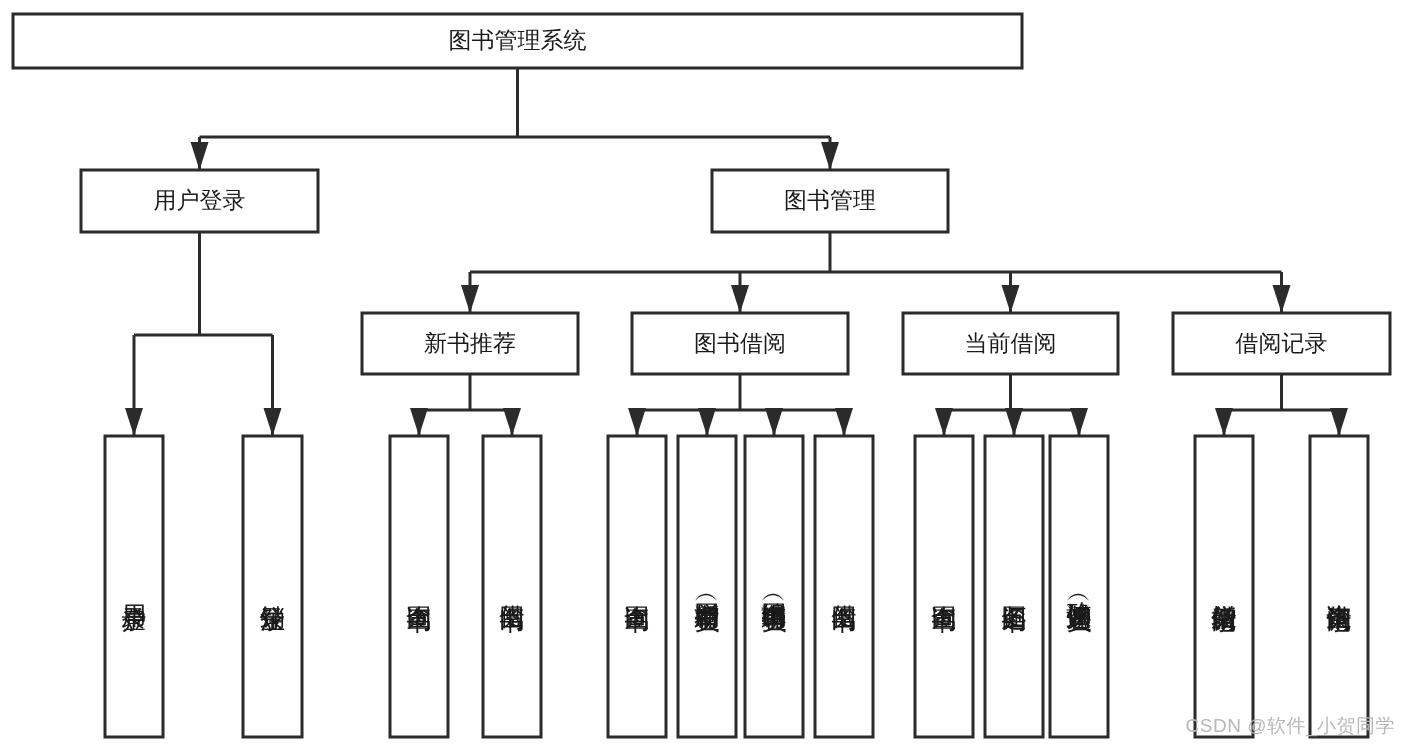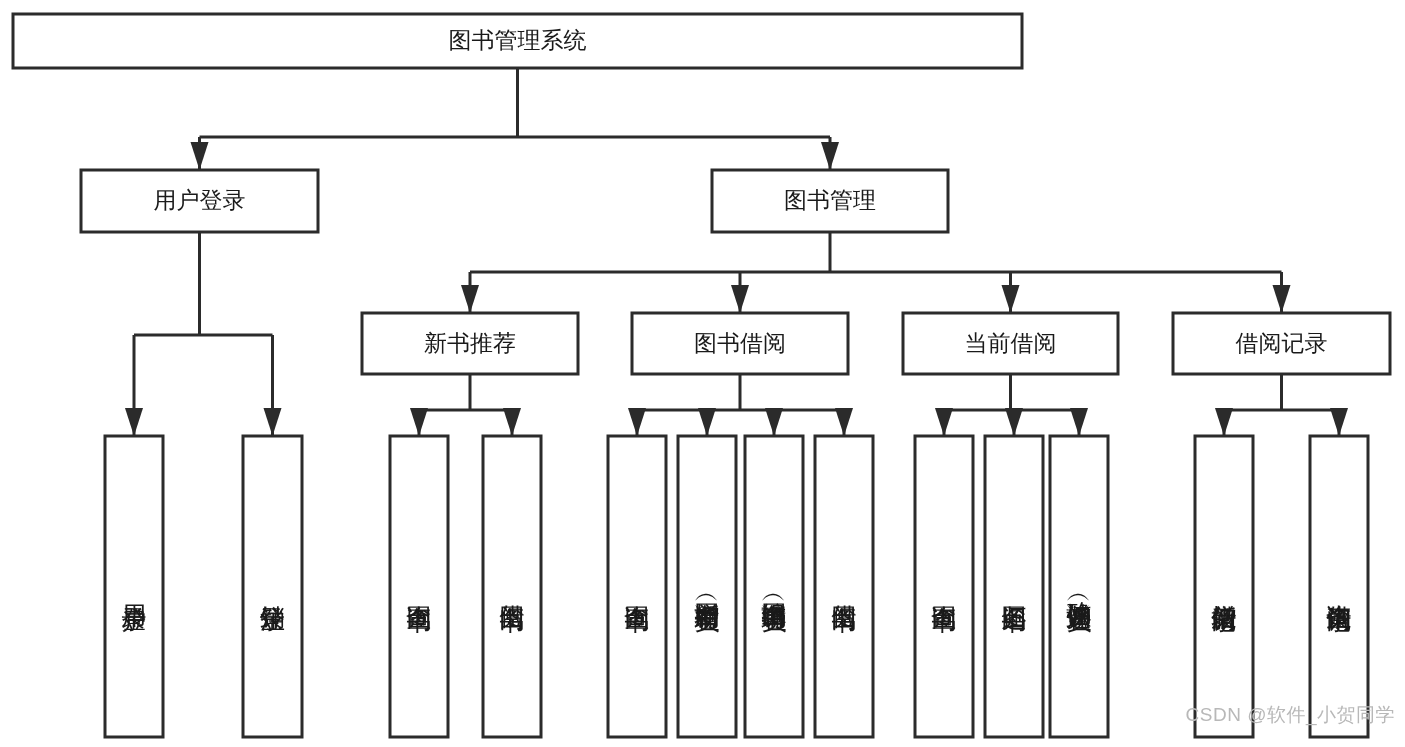--- a/index.html
+++ b/index.html
@@ -57,21 +57,21 @@
     font-family: "Liberation Sans", "DejaVu Sans", sans-serif;
     font-size: 25px;
     line-height: 1.08;
     letter-spacing: 1px;
     color: #1a1a1a;
     white-space: nowrap;
   }
   .watermark {
     position: absolute;
     right: 10px;
-    bottom: 19px;
+    bottom: 8px;
     font-family: "Liberation Sans", "DejaVu Sans", sans-serif;
     font-size: 19px;
     color: #b8b8b8;
     letter-spacing: 0.5px;
     white-space: nowrap;
   }
 </style>
 </head>
 <body>
 

